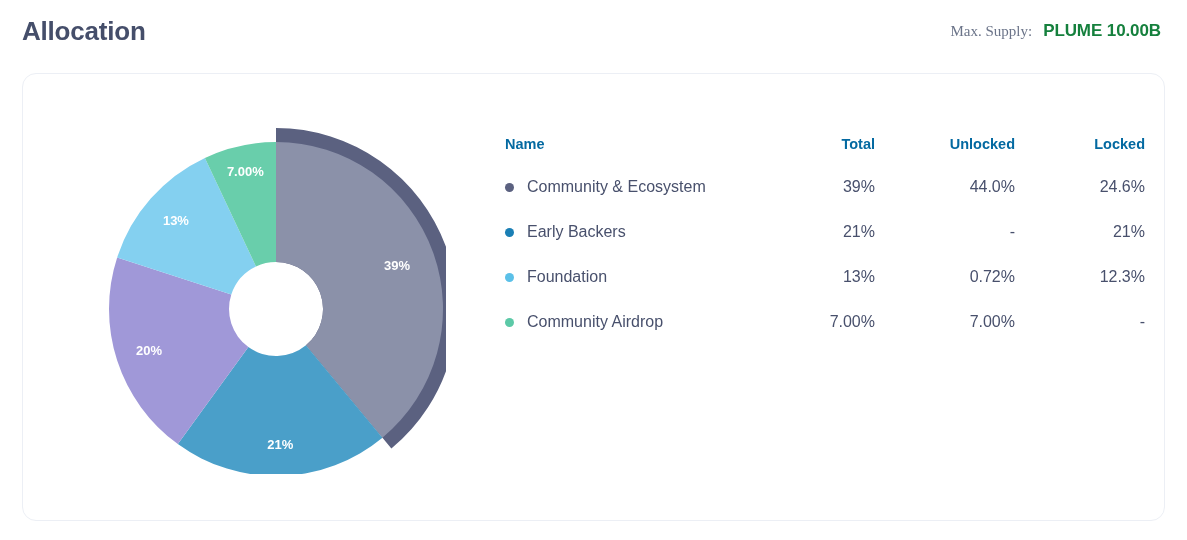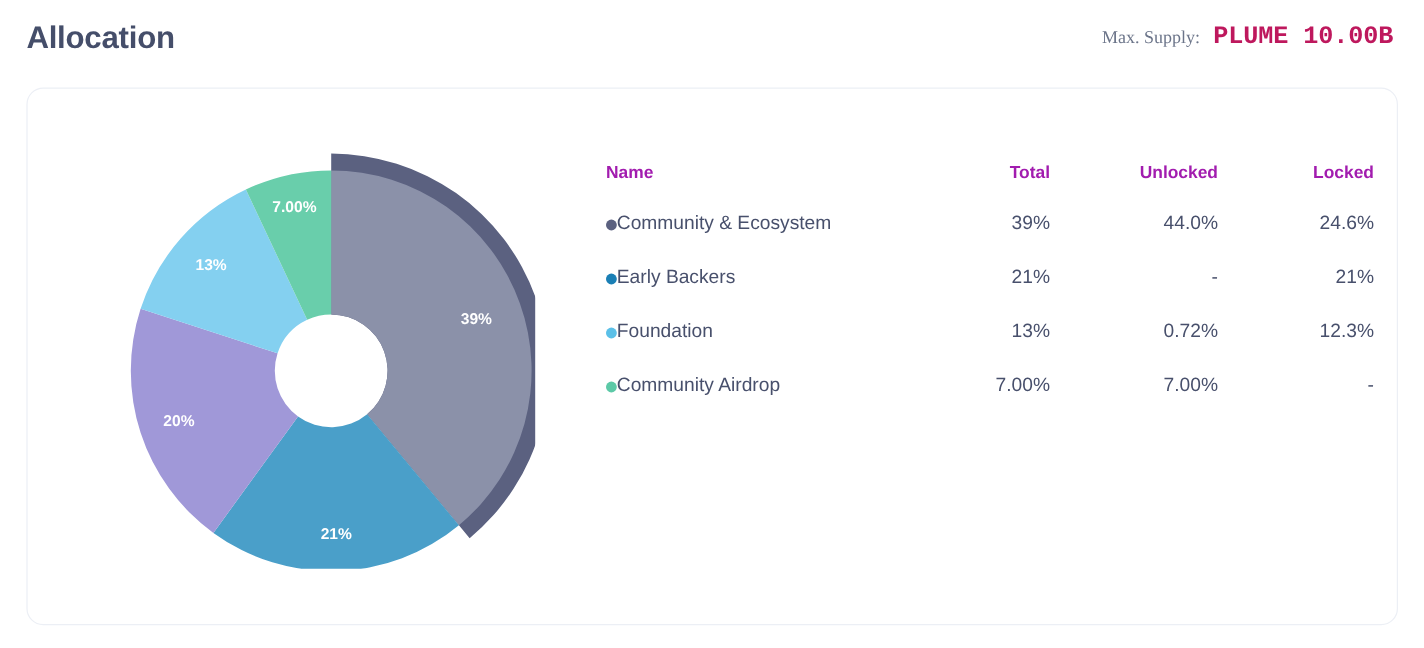--- a/index.html
+++ b/index.html
@@ -42,25 +42,24 @@
   }
 
   .supply-label {
     font-size: 15px;
     color: #6b7489;
     font-weight: normal;
     font-family: Liberation Serif, serif;
   }
 
   .supply-value {
-    font-size: 21px;
-    font-weight: bold;
-    color: #be185d;
+    font-size: 17px;
+    font-weight: bold;
+    color: #15803d;
     letter-spacing: -0.1px;
-    font-family: Liberation Mono, monospace;
   }
 
   
   .card {
     position: absolute;
     left: 22px;
     top: 73px;
     width: 1143px;
     height: 448px;
     border: 1px solid #eceff5;
@@ -121,21 +120,21 @@
     position: absolute;
     left: 22px;
     top: 62px;
     width: 640px;
     border-collapse: collapse;
   }
 
   table.alloc th {
     font-size: 14.5px;
     font-weight: bold;
-    color: #a21caf;
+    color: #0369a1;
     padding: 0 0 26px 0;
     text-align: right;
     white-space: nowrap;
   }
 
   table.alloc th.name-col {
     text-align: left;
   }
 
   table.alloc td {
@@ -147,20 +146,21 @@
     vertical-align: middle;
   }
 
   table.alloc td.name-cell {
     text-align: left;
   }
 
   .name-inner {
     display: flex;
     align-items: center;
+    gap: 13px;
   }
 
   .dot {
     width: 9px;
     height: 9px;
     border-radius: 50%;
     flex: 0 0 auto;
     display: inline-block;
   }
 

